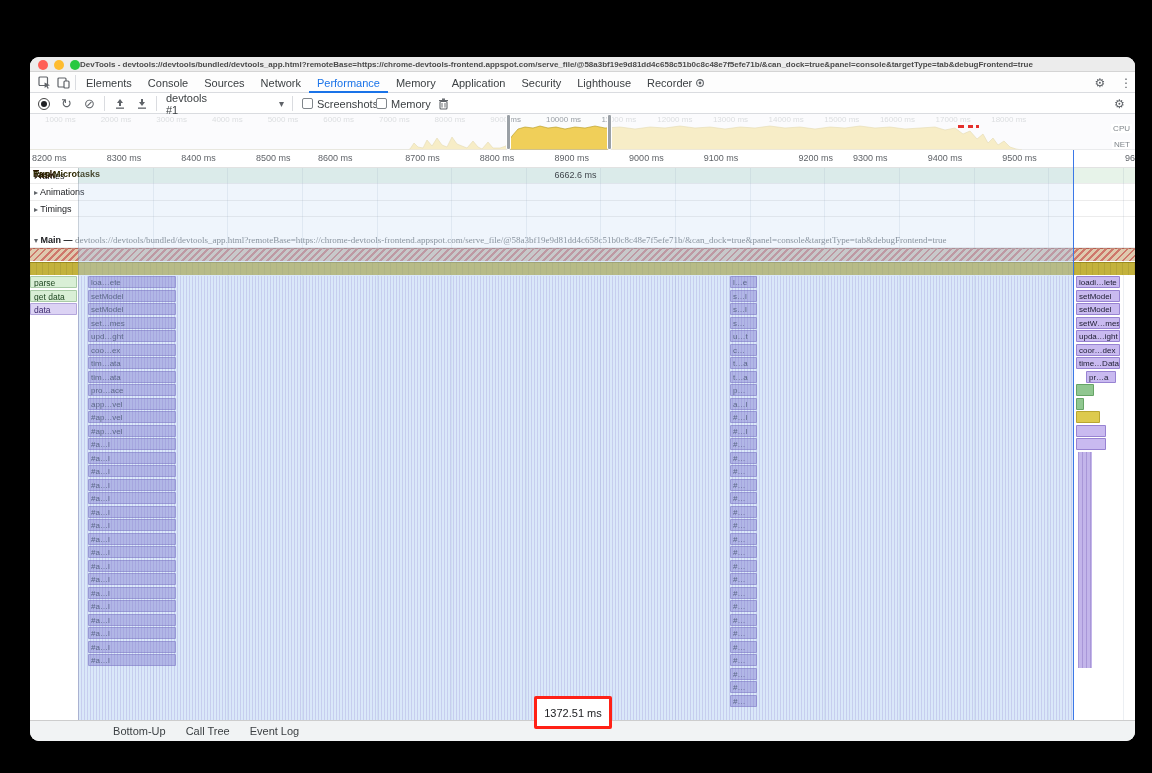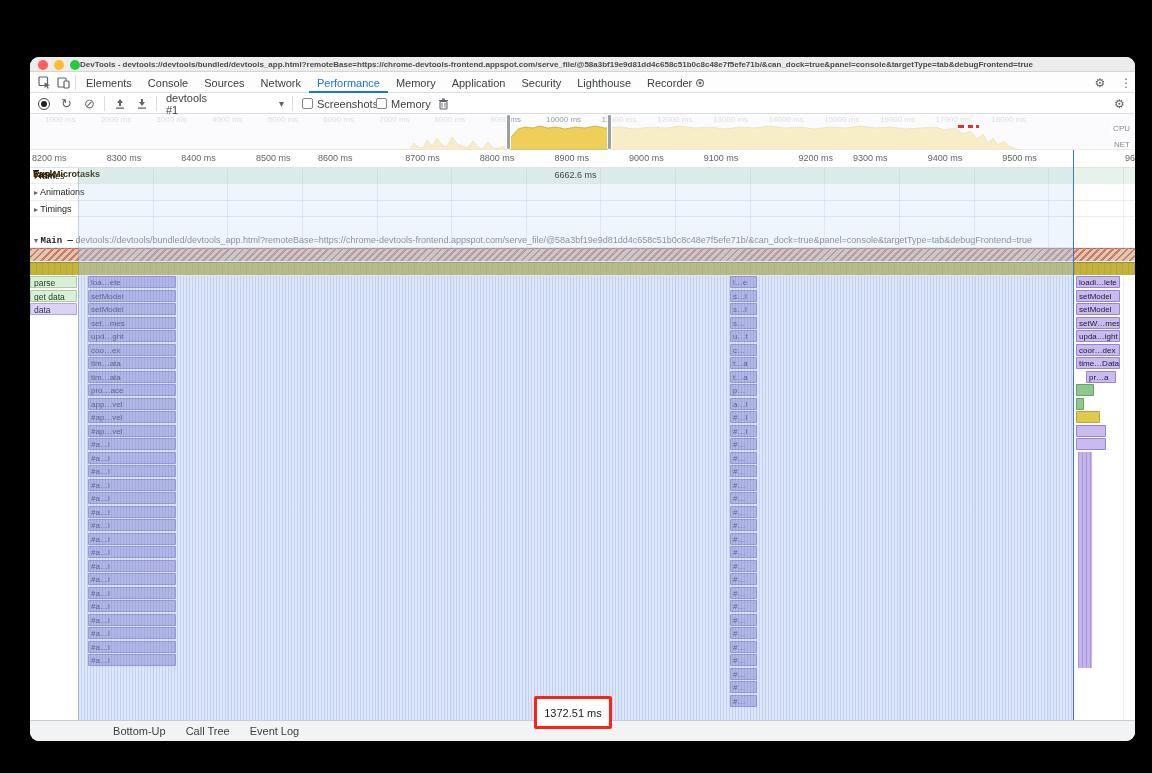--- a/index.html
+++ b/index.html
@@ -237,22 +237,22 @@
     </div>
     <div class="lane-row" style="top:16px;height:17px;">
       <div class="lane-label"><span class="glyph" style="font-size:8px;">▸</span> <span>Animations</span></div>
     </div>
     <div class="lane-row" style="top:33px;height:16px;">
       <div class="lane-label"><span class="glyph" style="font-size:8px;">▸</span> <span>Timings</span></div>
     </div>
     <div class="lane-row" style="top:65px;height:15px;">
       <div class="lane-label" style="right:4px;overflow:hidden;white-space:nowrap;">
         <span class="glyph" style="font-size:8px;">▾</span>
-        <span style="font-weight:bold;font-family:Liberation Mono, monospace;">Main —</span>
-        <span style="color:#80868b;">devtools://devtools/bundled/devtools_app.html?remoteBase=https://chrome-devtools-frontend.appspot.com/serve_file/@58a3bf19e9d81dd4c658c51b0c8c48e7f5efe71b/&amp;can_dock=true&amp;panel=console&amp;targetType=tab&amp;debugFrontend=true</span>
+        <span style="font-weight:bold;">Main —</span>
+        <span style="color:#80868b;font-family:Liberation Serif, serif;">devtools://devtools/bundled/devtools_app.html?remoteBase=https://chrome-devtools-frontend.appspot.com/serve_file/@58a3bf19e9d81dd4c658c51b0c8c48e7f5efe71b/&amp;can_dock=true&amp;panel=console&amp;targetType=tab&amp;debugFrontend=true</span>
       </div>
     </div>
 
     <div id="gridlines">
         <div class="vline" style="left: 48px;"></div>
         <div class="vline" style="left: 122.64px;"></div>
         <div class="vline" style="left: 197.28px;"></div>
         <div class="vline" style="left: 271.92px;"></div>
         <div class="vline" style="left: 346.56px;"></div>
         <div class="vline" style="left: 421.2px;"></div>

